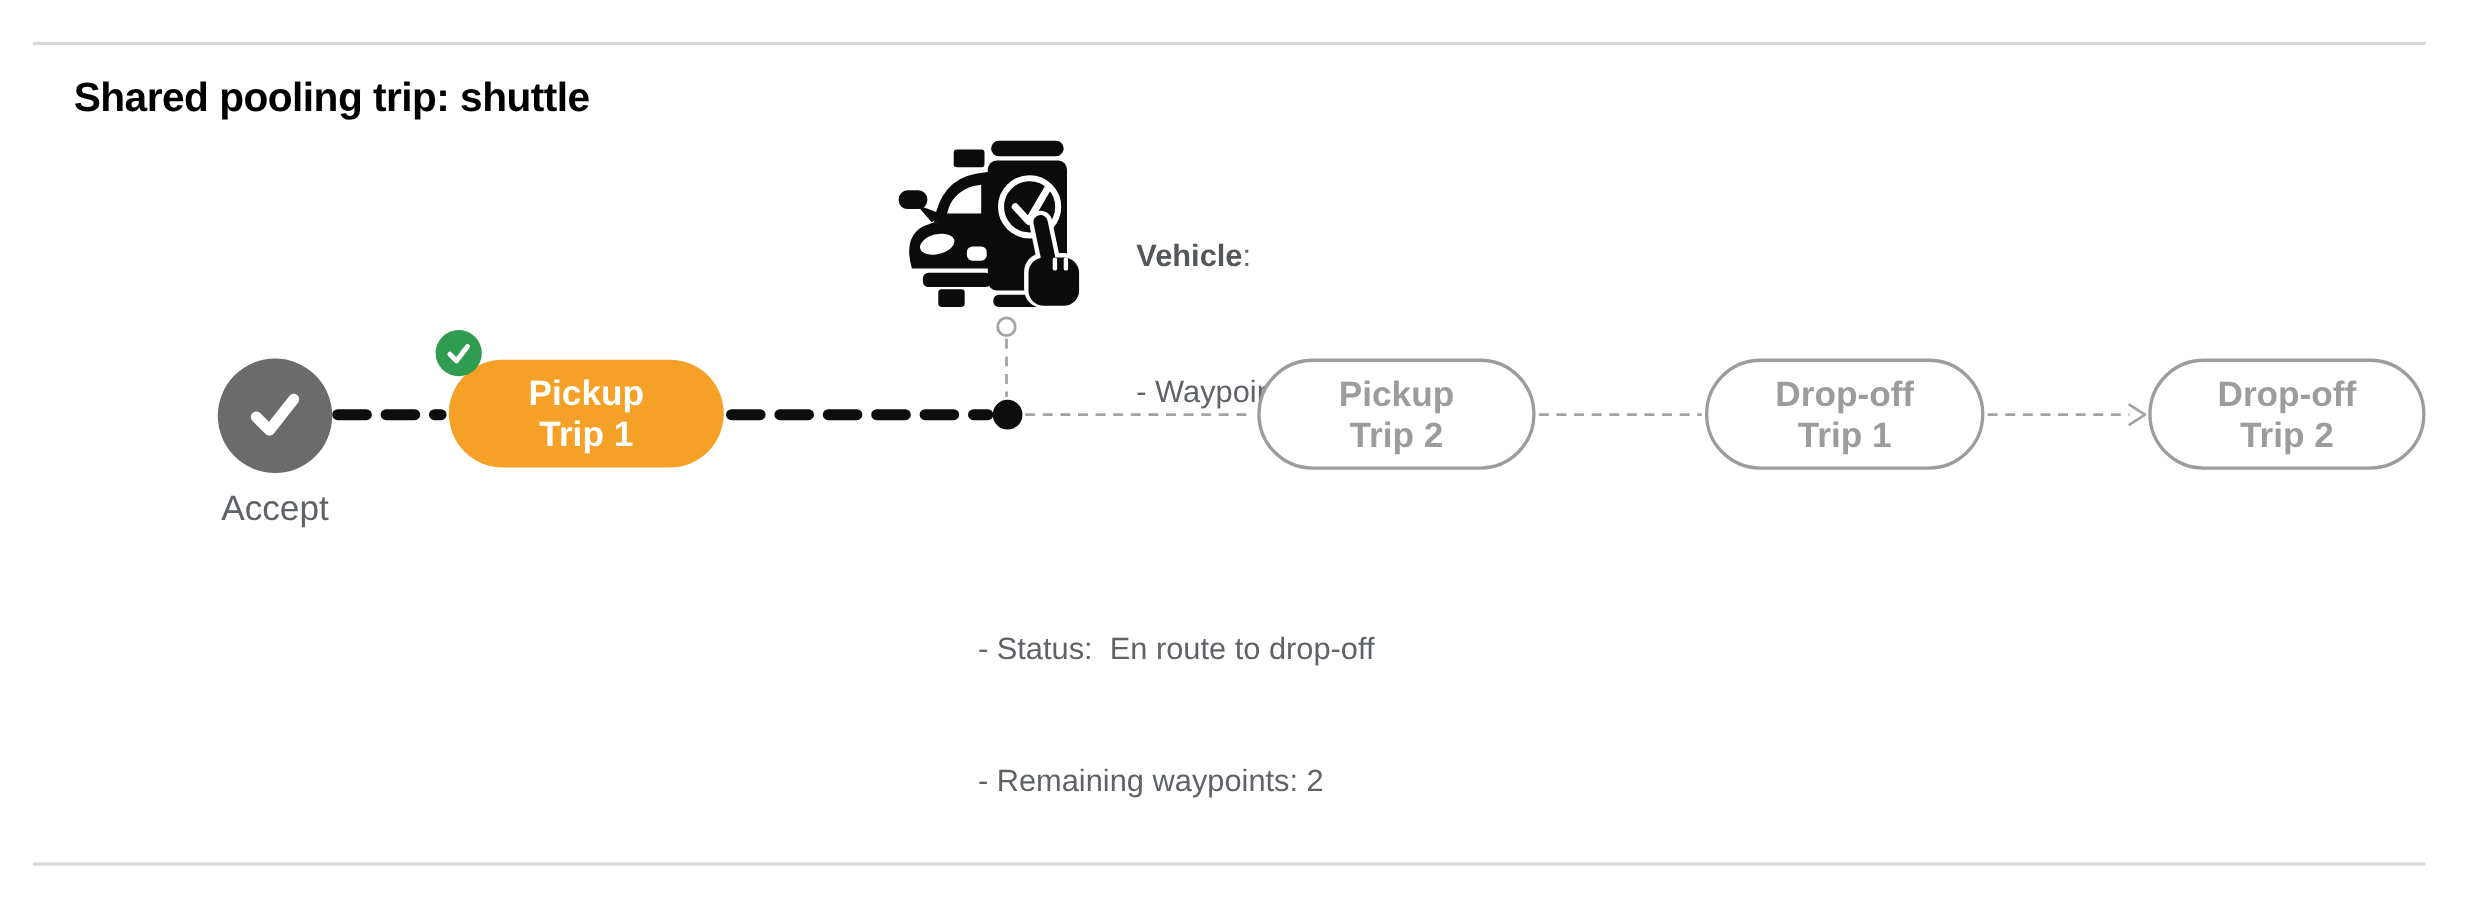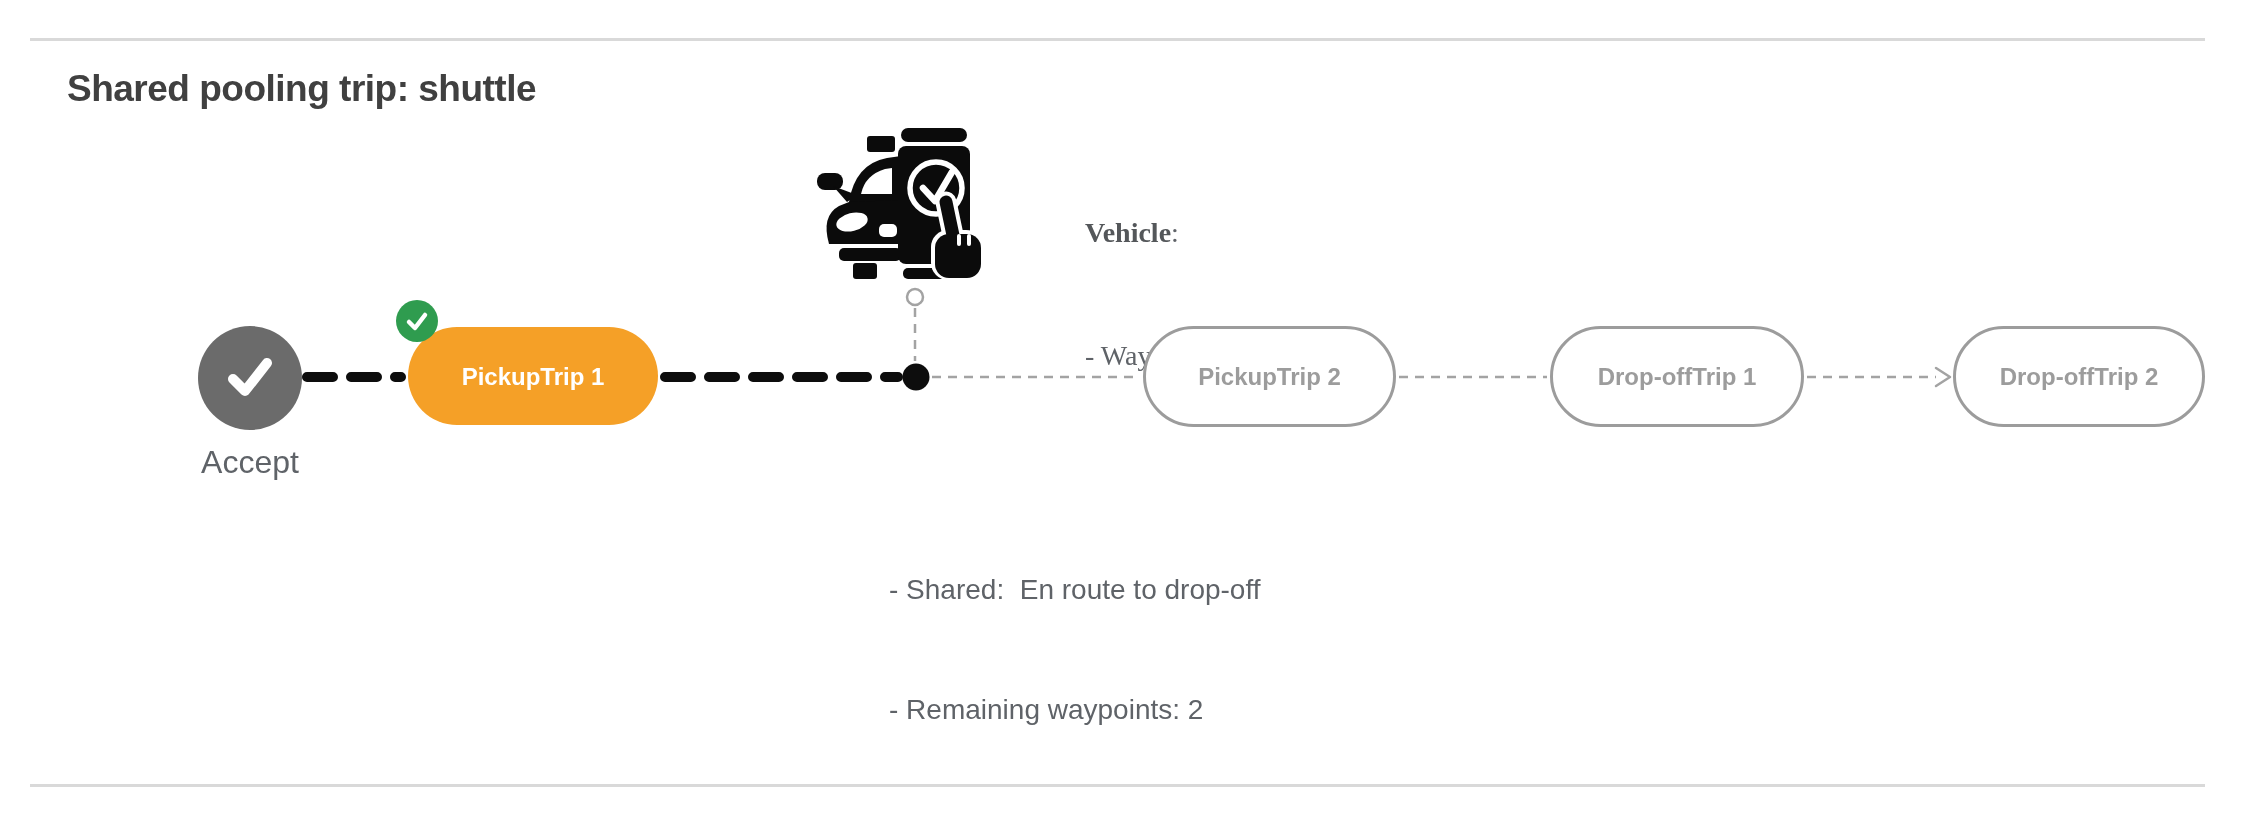--- a/index.html
+++ b/index.html
@@ -25,21 +25,21 @@
   .rule-top { left: 30px; top: 38px; width: 2175px; }
   .rule-bottom { left: 30px; top: 784px; width: 2175px; }
 
   .title {
     position: absolute;
     left: 67px;
     top: 68px;
     margin: 0;
     font-size: 37px;
     font-weight: 700;
-    color: #404040;
+    color: #000000;
     letter-spacing: -0.5px;
   }
 
   svg.connectors {
     position: absolute;
     left: 0; top: 0;
     width: 2245px;
     height: 825px;
   }
   .c-black { stroke: var(--connector-black, #0d0d0d); stroke-width: 10; stroke-dasharray: 26 18; stroke-linecap: round; }
@@ -65,26 +65,26 @@
     font-size: 32px;
     line-height: 39px;
     color: var(--info-text, #5f6368);
   }
 
   .pill {
     position: absolute;
     box-sizing: border-box;
     border-radius: 52px;
     display: flex;
-    flex-direction: row;
+    flex-direction: column;
     align-items: center;
     justify-content: center;
     text-align: right;
     font-weight: 700;
-    font-size: 24px;
+    font-size: 32px;
     line-height: 37px;
   }
   .pill-current {
     left: 408px; top: 327px;
     width: 250px; height: 98px;
     background: var(--current-stop, #f5a027);
     color: #ffffff;
   }
   .pill-upcoming {
     background: #ffffff;
@@ -112,21 +112,21 @@
     width: 170px; height: 160px;
   }
 
   .info-block {
     position: absolute;
     color: var(--info-text, #5f6368);
     font-size: 28px;
     line-height: 41px;
     white-space: pre-wrap;
   }
-  .vehicle-info { left: 1085px; top: 130px; font-family: Liberation Serif, serif; }
+  .vehicle-info { left: 1033px; top: 130px; }
   .trip-info { left: 889px; top: 490px; line-height: 40px; }
   .info-heading-bold { font-weight: 700; color: var(--info-heading, #54575a); }
 </style>
 </head>
 <body>
 
 <div class="canvas">
 
   <div class="rule rule-top"></div>
 
@@ -213,21 +213,21 @@
     <span>Drop-off</span>
     <span>Trip 1</span>
   </div>
 
   <div class="pill pill-upcoming pill-4">
     <span>Drop-off</span>
     <span>Trip 2</span>
   </div>
 
   <div class="info-block trip-info">
-    <div>- Shared:  En route to drop-off</div>
+    <div>- Status:  En route to drop-off</div>
     <div>- Remaining waypoints: 2</div>
     
     
     
   </div>
 
   <div class="rule rule-bottom"></div>
 
 </div>
 

